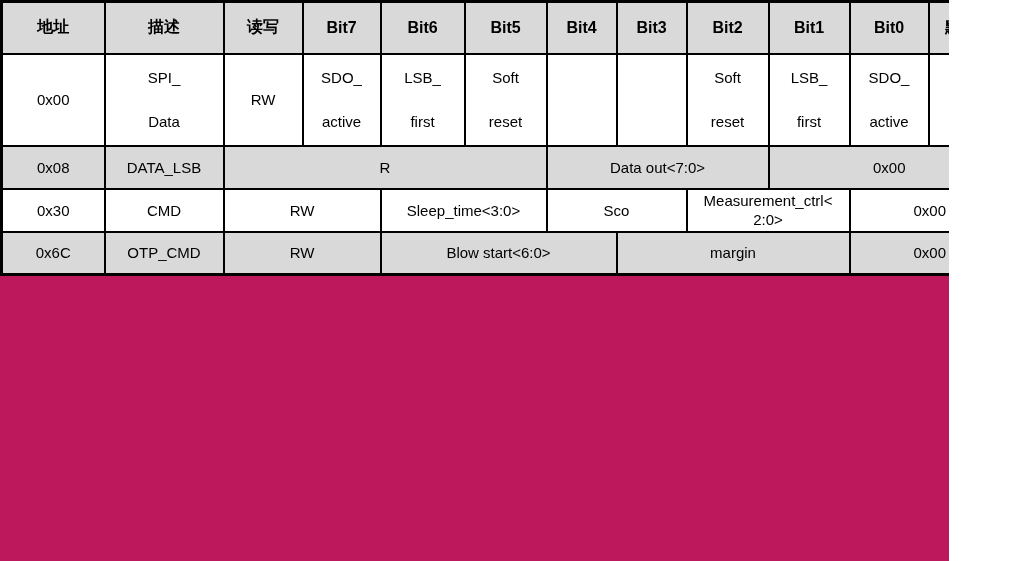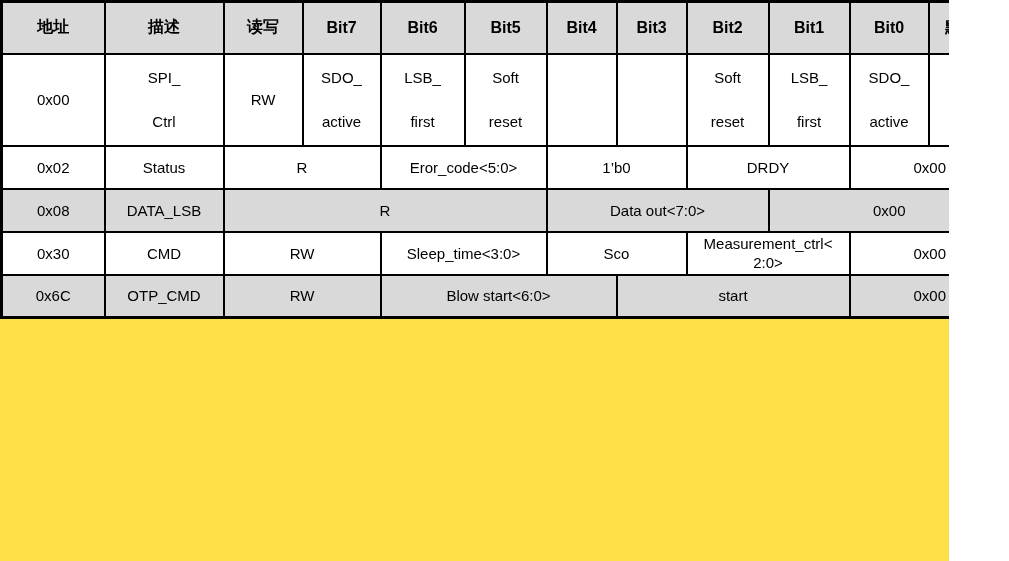--- a/index.html
+++ b/index.html
@@ -5,21 +5,21 @@
   html, body {
     margin: 0;
     padding: 0;
     background: #ffffff;
     font-family: "Liberation Sans", "DejaVu Sans", sans-serif;
   }
   #stage {
     width: 949px;
     height: 561px;
     overflow: hidden;
-    background: #fde047;
+    background: #be185d;
   }
   table.regmap {
     border-collapse: collapse;
     table-layout: fixed;
     width: 1009px;
     border: 3px solid var(--border, #000);
   }
   table.regmap th,
   table.regmap td {
     border: 2px solid var(--border, #000);
@@ -87,21 +87,21 @@
           <th>Bit0</th>
           <th>默认值</th>
         </tr>
     </thead>
     <tbody>
         <tr class="row-tall">
           <td>0x00</td>
           <td>
             <div class="cell-lines">
               <div>SPI_</div>
-              <div>Ctrl</div>
+              <div>Data</div>
             </div>
           </td>
           <td>RW</td>
           <td>
             <div class="cell-lines">
               <div>SDO_</div>
               <div>active</div>
             </div>
           </td>
           <td>
@@ -131,29 +131,20 @@
             </div>
           </td>
           <td>
             <div class="cell-lines">
               <div>SDO_</div>
               <div>active</div>
             </div>
           </td>
           <td>0x00</td>
         </tr>
-        <tr class="row-default">
-          <td>0x02</td>
-          <td>Status</td>
-          <td colspan="2">R</td>
-          <td colspan="2">Eror_code&lt;5:0&gt;</td>
-          <td colspan="2">1’b0</td>
-          <td colspan="2">DRDY</td>
-          <td colspan="2">0x00</td>
-        </tr>
         <tr class="row-default shaded">
           <td>0x08</td>
           <td>DATA_LSB</td>
           <td colspan="4">R</td>
           <td colspan="3">Data out&lt;7:0&gt;</td>
           <td colspan="3">0x00</td>
         </tr>
         <tr class="row-default">
           <td>0x30</td>
           <td>CMD</td>
@@ -166,18 +157,18 @@
               <div>2:0&gt;</div>
             </div>
           </td>
           <td colspan="2">0x00</td>
         </tr>
         <tr class="row-default shaded">
           <td>0x6C</td>
           <td>OTP_CMD</td>
           <td colspan="2">RW</td>
           <td colspan="3">Blow start&lt;6:0&gt;</td>
-          <td colspan="3">start</td>
+          <td colspan="3">margin</td>
           <td colspan="2">0x00</td>
         </tr>
       </tbody>
   </table>
 </div>
 
 </body></html>

